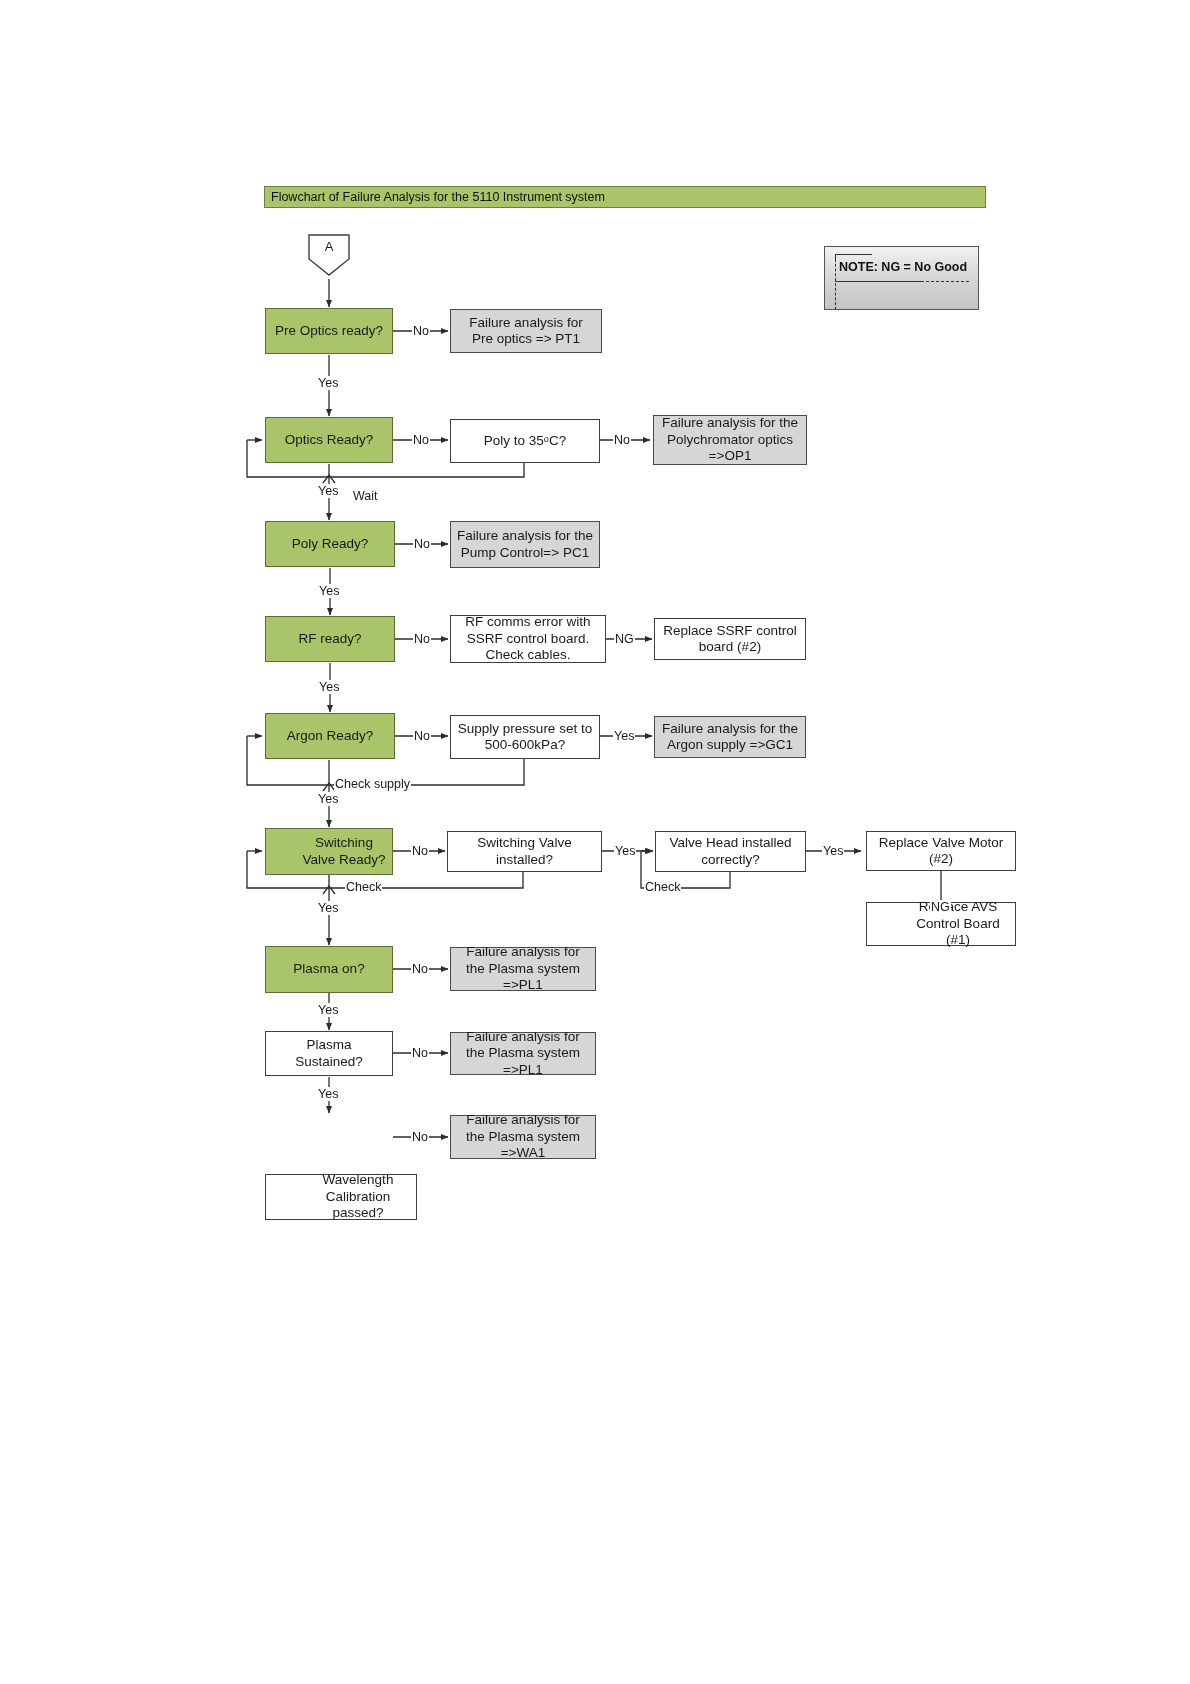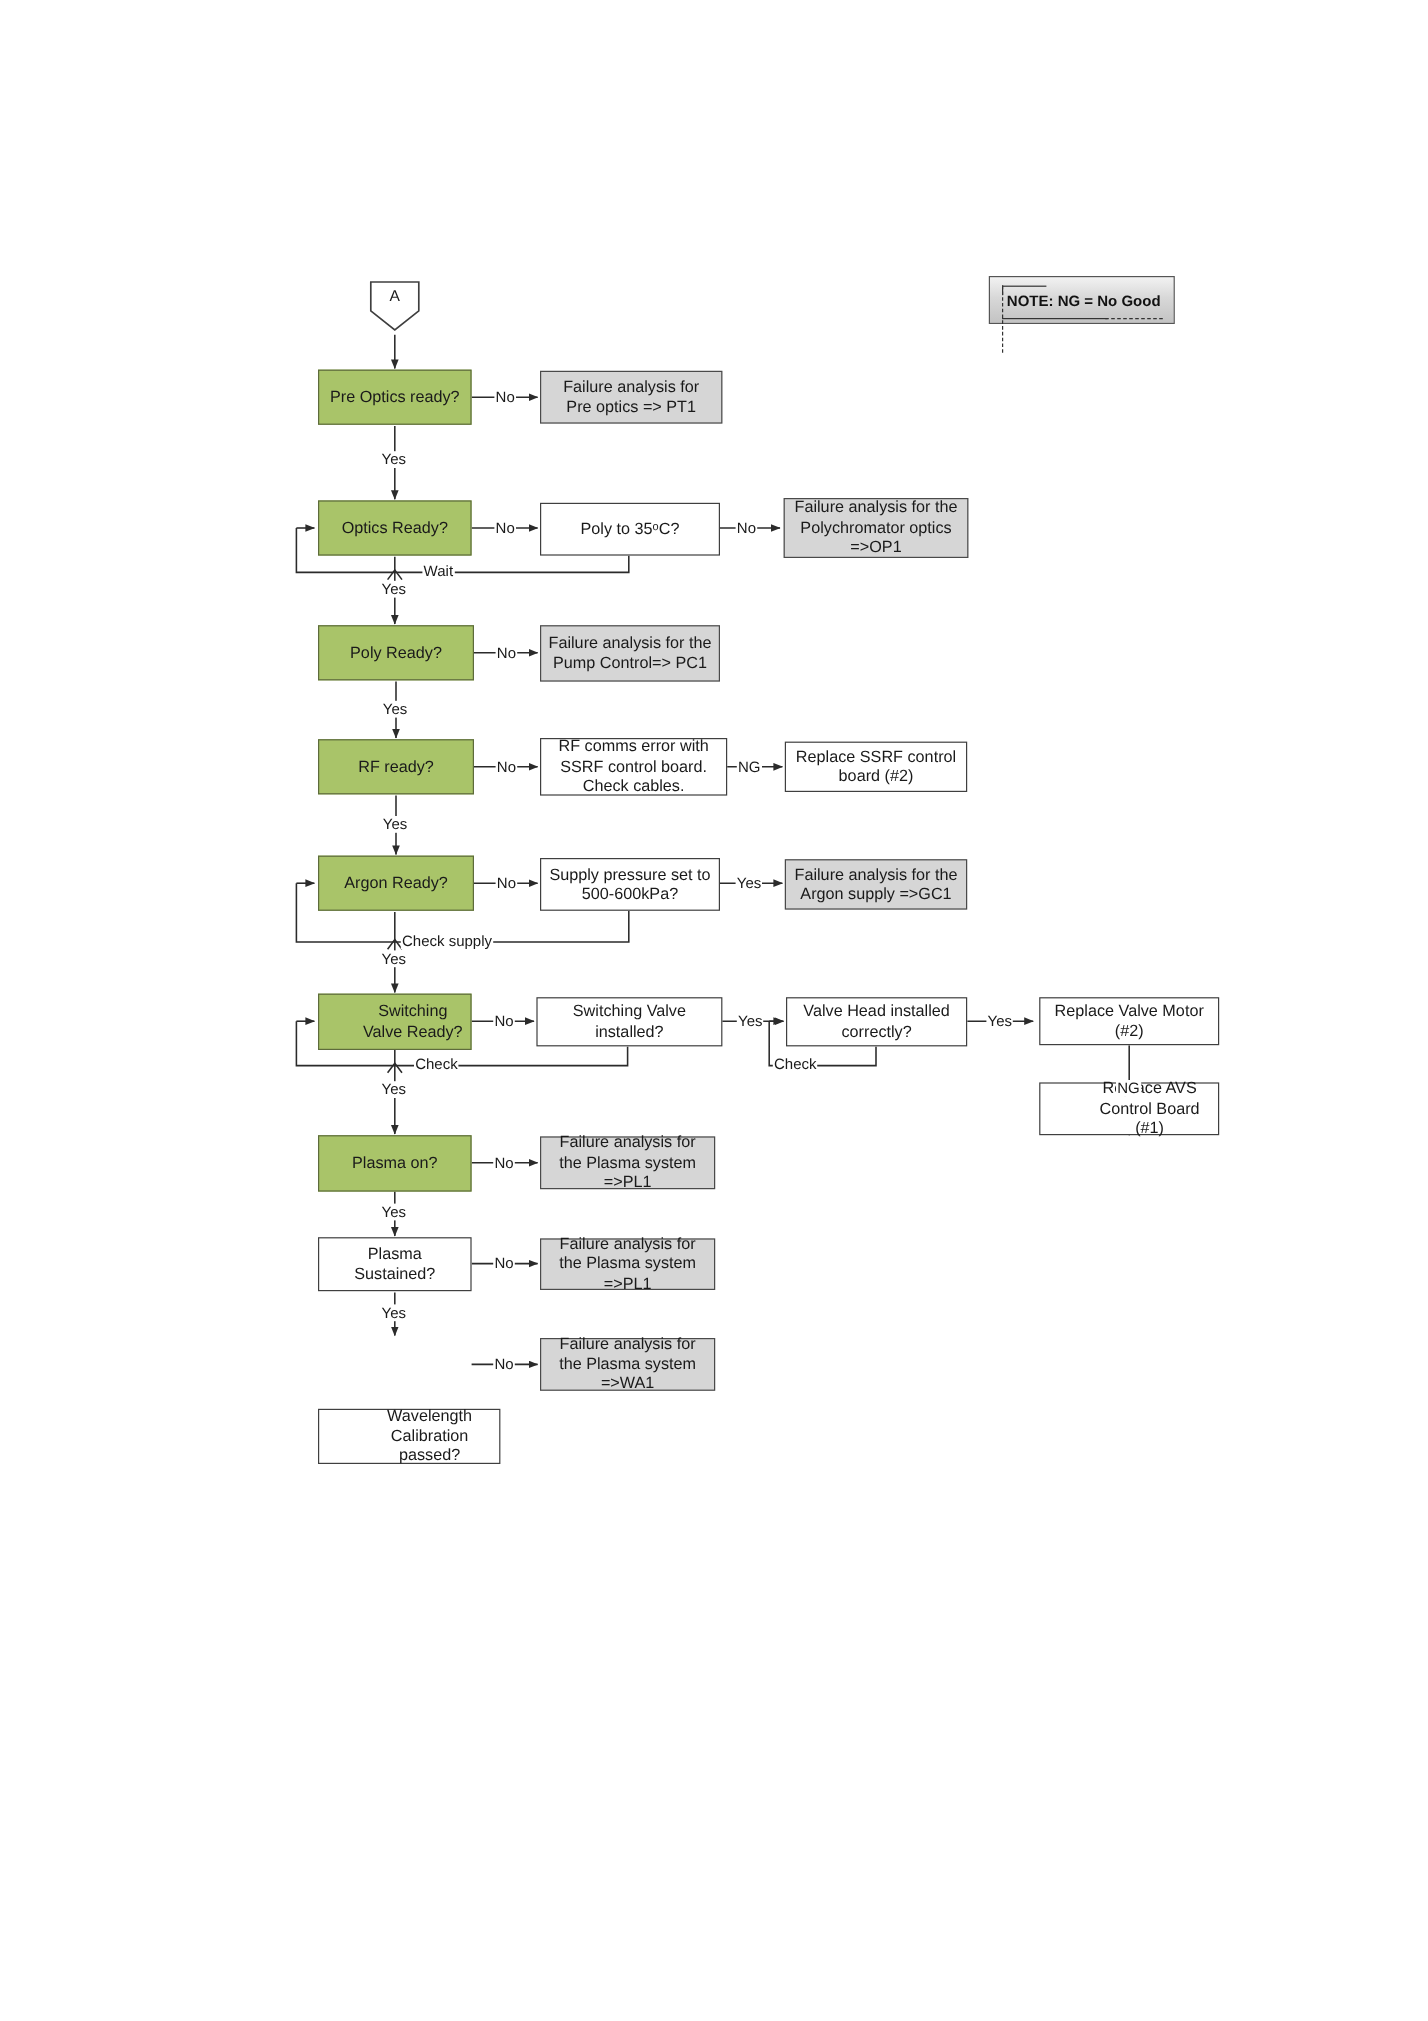--- a/index.html
+++ b/index.html
@@ -92,23 +92,23 @@
     left: 0; top: 6px;
     width: 44px;
     text-align: center;
     font-size: 13px;
   }
 
   
   #note-box {
     position: absolute;
     left: 824px;
-    top: 230px;
+    top: 246px;
     width: 155px;
-    height: 40px;
+    height: 64px;
     border: 1.6px solid #555;
     background: linear-gradient(to bottom, #f2f2f2 0%, #d8d8d8 45%, #c3c3c3 100%);
     z-index: 3;
     box-sizing: border-box;
   }
   #note-box .note-text {
     position: absolute;
     left: 14px;
     top: 13px;
     font-size: 12.5px;
@@ -234,20 +234,23 @@
       <path d="M329,993 L329,1030" marker-end="url(#arr)"></path>
 
       <path d="M393,1053 L448,1053" marker-end="url(#arr)"></path>
 
       <path d="M329,1077 L329,1113" marker-end="url(#arr)"></path>
 
       <path d="M393,1137 L448,1137" marker-end="url(#arr)"></path>
     </g>
   </svg>
 
+  <div id="title-banner">
+    <span>Flowchart of Failure Analysis for the 5110 Instrument system</span>
+  </div>
 
   <div id="note-box">
     <div class="deco-vert"></div>
     <div class="deco-top"></div>
     <div class="note-text">NOTE: NG = No Good</div>
     <div class="deco-solid"></div>
     <div class="deco-dashed"></div>
   </div>
 
   <div id="connector-a">
@@ -288,21 +291,21 @@
   <div class="node gray" style="left:450px; top:1032px; width:146px; height:43px;">Failure analysis for the Plasma system =&gt;PL1</div>
 
   <div class="node plain" style="left:265px; top:1174px; width:152px; height:46px;padding-left:40px;">Wavelength Calibration passed?</div>
   <div class="node gray" style="left:450px; top:1115px; width:146px; height:44px;">Failure analysis for the Plasma system =&gt;WA1</div>
 
   <span class="elabel" style="left:412px; top:324px;">No</span>
   <span class="elabel" style="left:317px; top:376px;">Yes</span>
 
   <span class="elabel" style="left:412px; top:433px;">No</span>
   <span class="elabel" style="left:613px; top:433px;">No</span>
-  <span class="elabel" style="left:352px; top:469px;">Wait</span>
+  <span class="elabel" style="left:352px; top:489px;">Wait</span>
   <span class="elabel" style="left:317px; top:484px;">Yes</span>
 
   <span class="elabel" style="left:413px; top:537px;">No</span>
   <span class="elabel" style="left:318px; top:584px;">Yes</span>
 
   <span class="elabel" style="left:413px; top:632px;">No</span>
   <span class="elabel" style="left:614px; top:632px;">NG</span>
   <span class="elabel" style="left:318px; top:680px;">Yes</span>
 
   <span class="elabel" style="left:413px; top:729px;">No</span>

